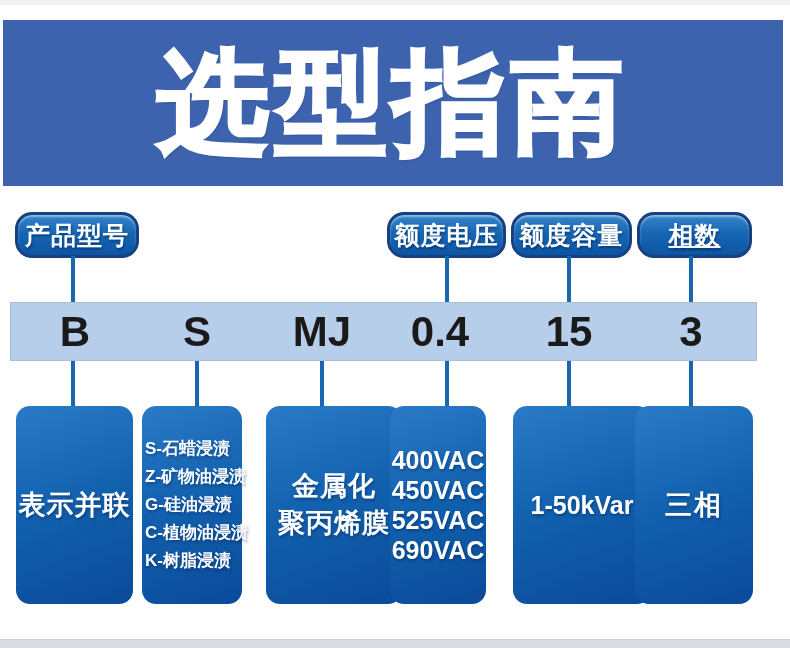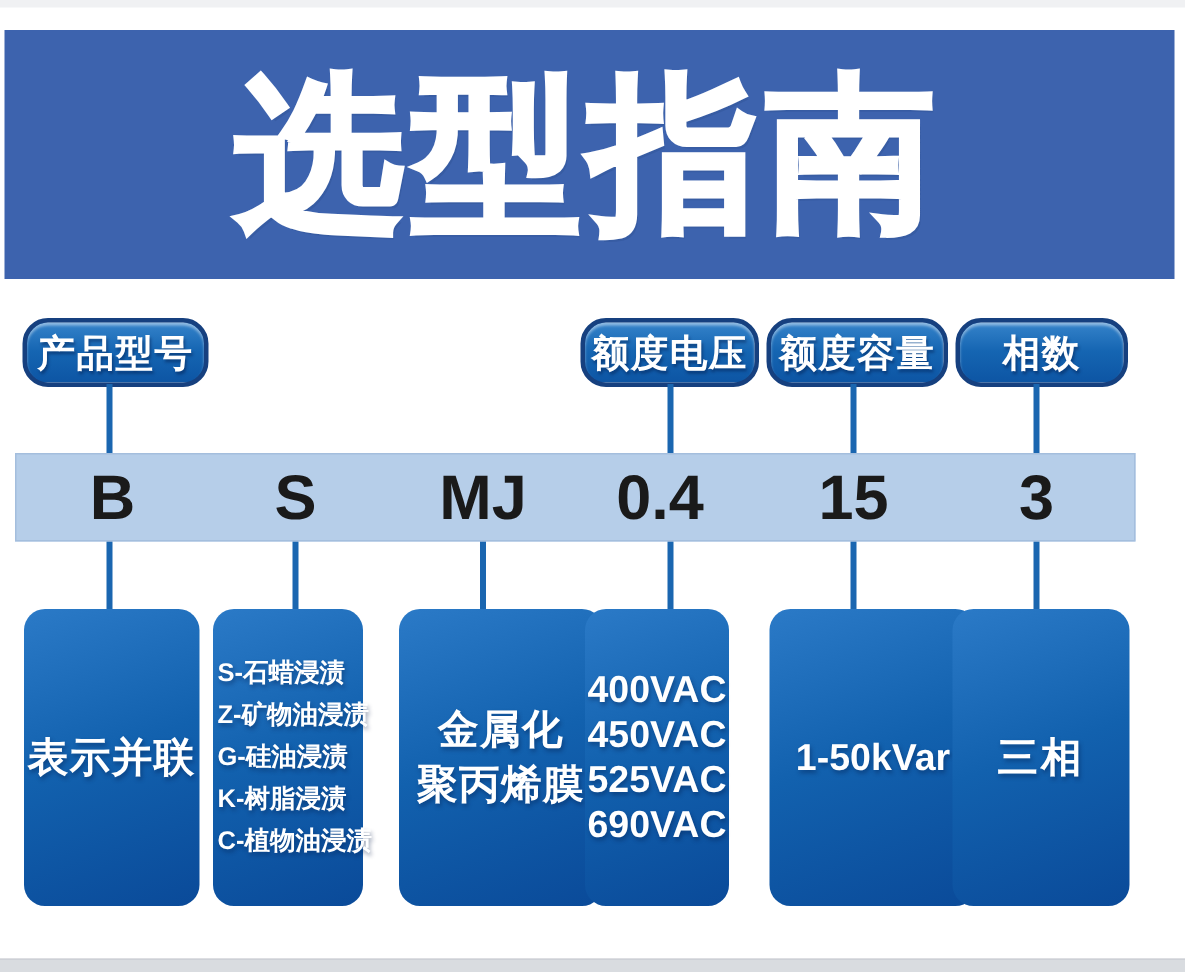--- a/index.html
+++ b/index.html
@@ -27,21 +27,21 @@
     border:3px solid #16407f;border-radius:17px;
     background:linear-gradient(180deg,#3583ca 0%,#1565b2 48%,#0d55a4 100%);
     box-shadow:inset 0 2px 2px rgba(255,255,255,0.45);
     display:flex;align-items:center;justify-content:center;
     color:#ffffff;font-size:25px;font-weight:800;letter-spacing:1px;
     text-shadow:1px 2px 2px rgba(0,25,70,0.45);
   }
   .pill1{left:15px;width:124px;}
   .pill2{left:387px;width:119px;}
   .pill3{left:511px;width:121px;}
-  .pill4{left:637px;width:115px;}
+  .pill4{left:637px;width:115px;text-decoration:underline;}
 
   
   .vline{position:absolute;width:4px;background:#1a66b0;}
   .vline.above{top:256px;height:48px;}
   .vline.below{top:360px;height:48px;}
   .x1{left:71px;} .x2{left:195px;} .x3{left:320px;}
   .x4{left:445px;} .x5{left:567px;} .x6{left:689px;}
 
   
   .code-bar{
@@ -115,22 +115,22 @@
   <div class="code-seg cs6">3</div>
 
   <div class="box box1">
     <span class="ln">表示并联</span>
   </div>
 
   <div class="box box2">
     <span class="ln">S-石蜡浸渍</span>
     <span class="ln">Z-矿物油浸渍</span>
     <span class="ln">G-硅油浸渍</span>
+    <span class="ln">C-植物油浸渍</span>
     <span class="ln">K-树脂浸渍</span>
-    <span class="ln">C-植物油浸渍</span>
   </div>
 
   <div class="box box3">
     <span class="ln">金属化</span>
     <span class="ln">聚丙烯膜</span>
   </div>
 
   <div class="box box4">
     <span class="ln">400VAC</span>
     <span class="ln">450VAC</span>

